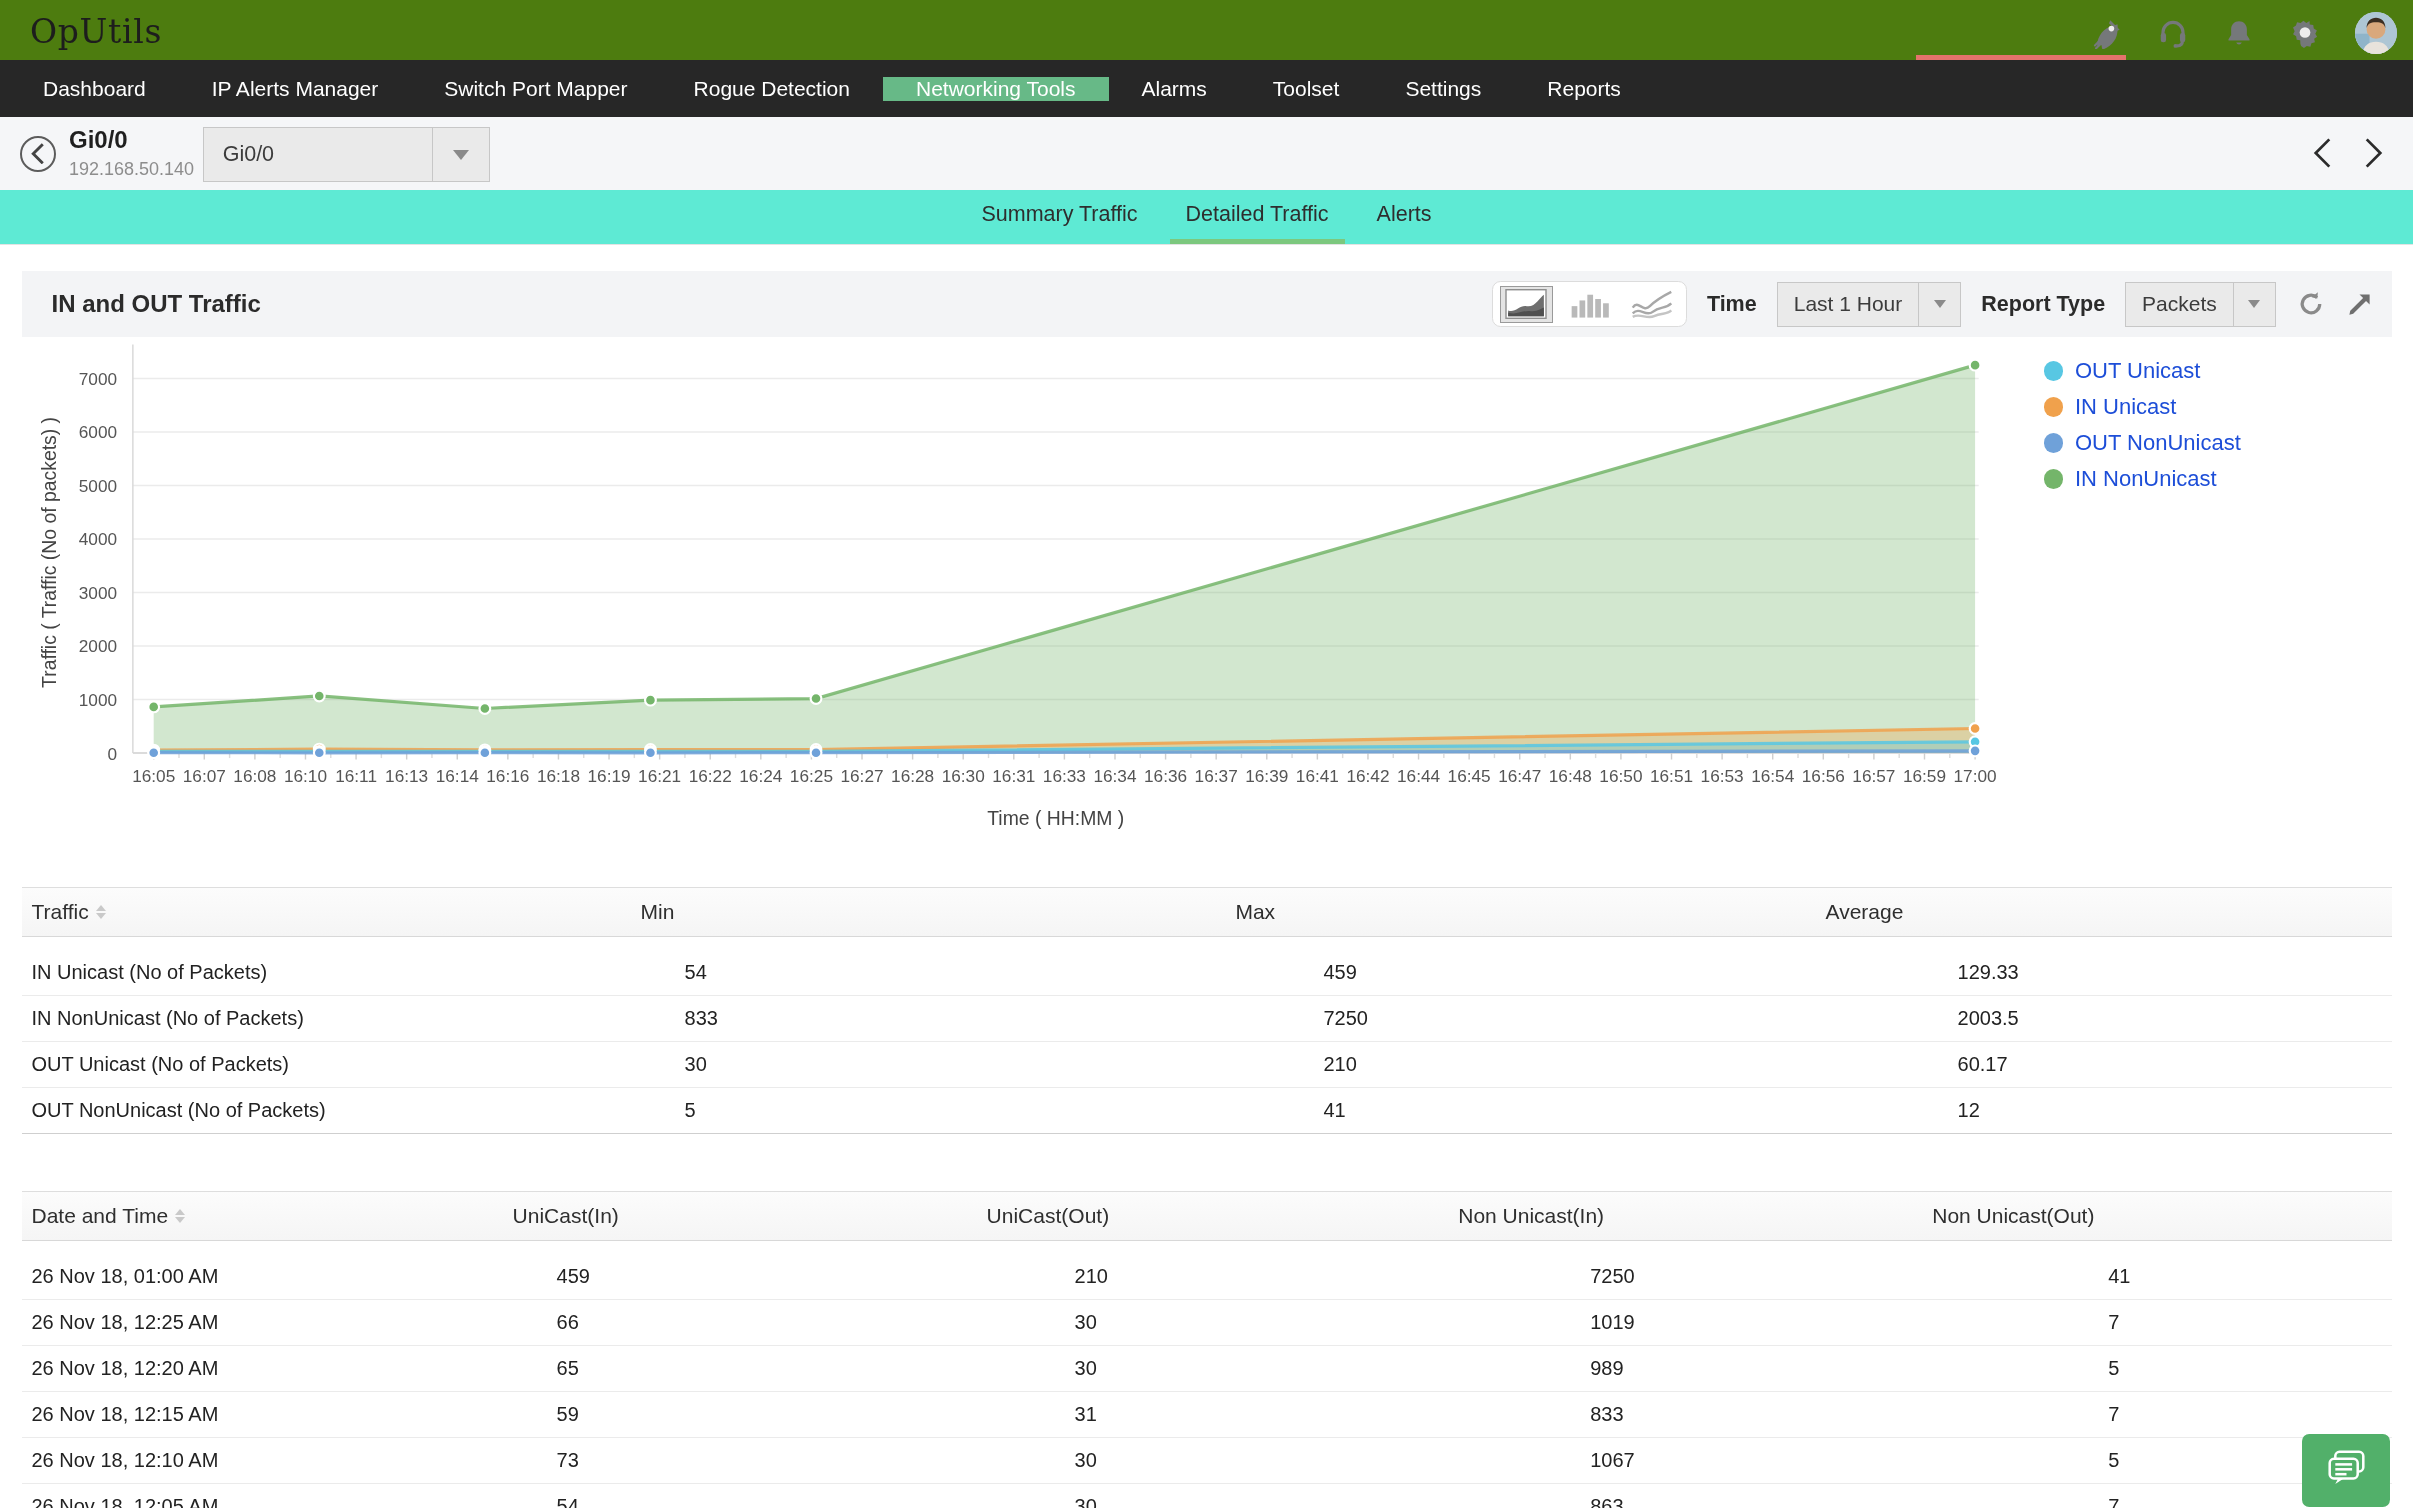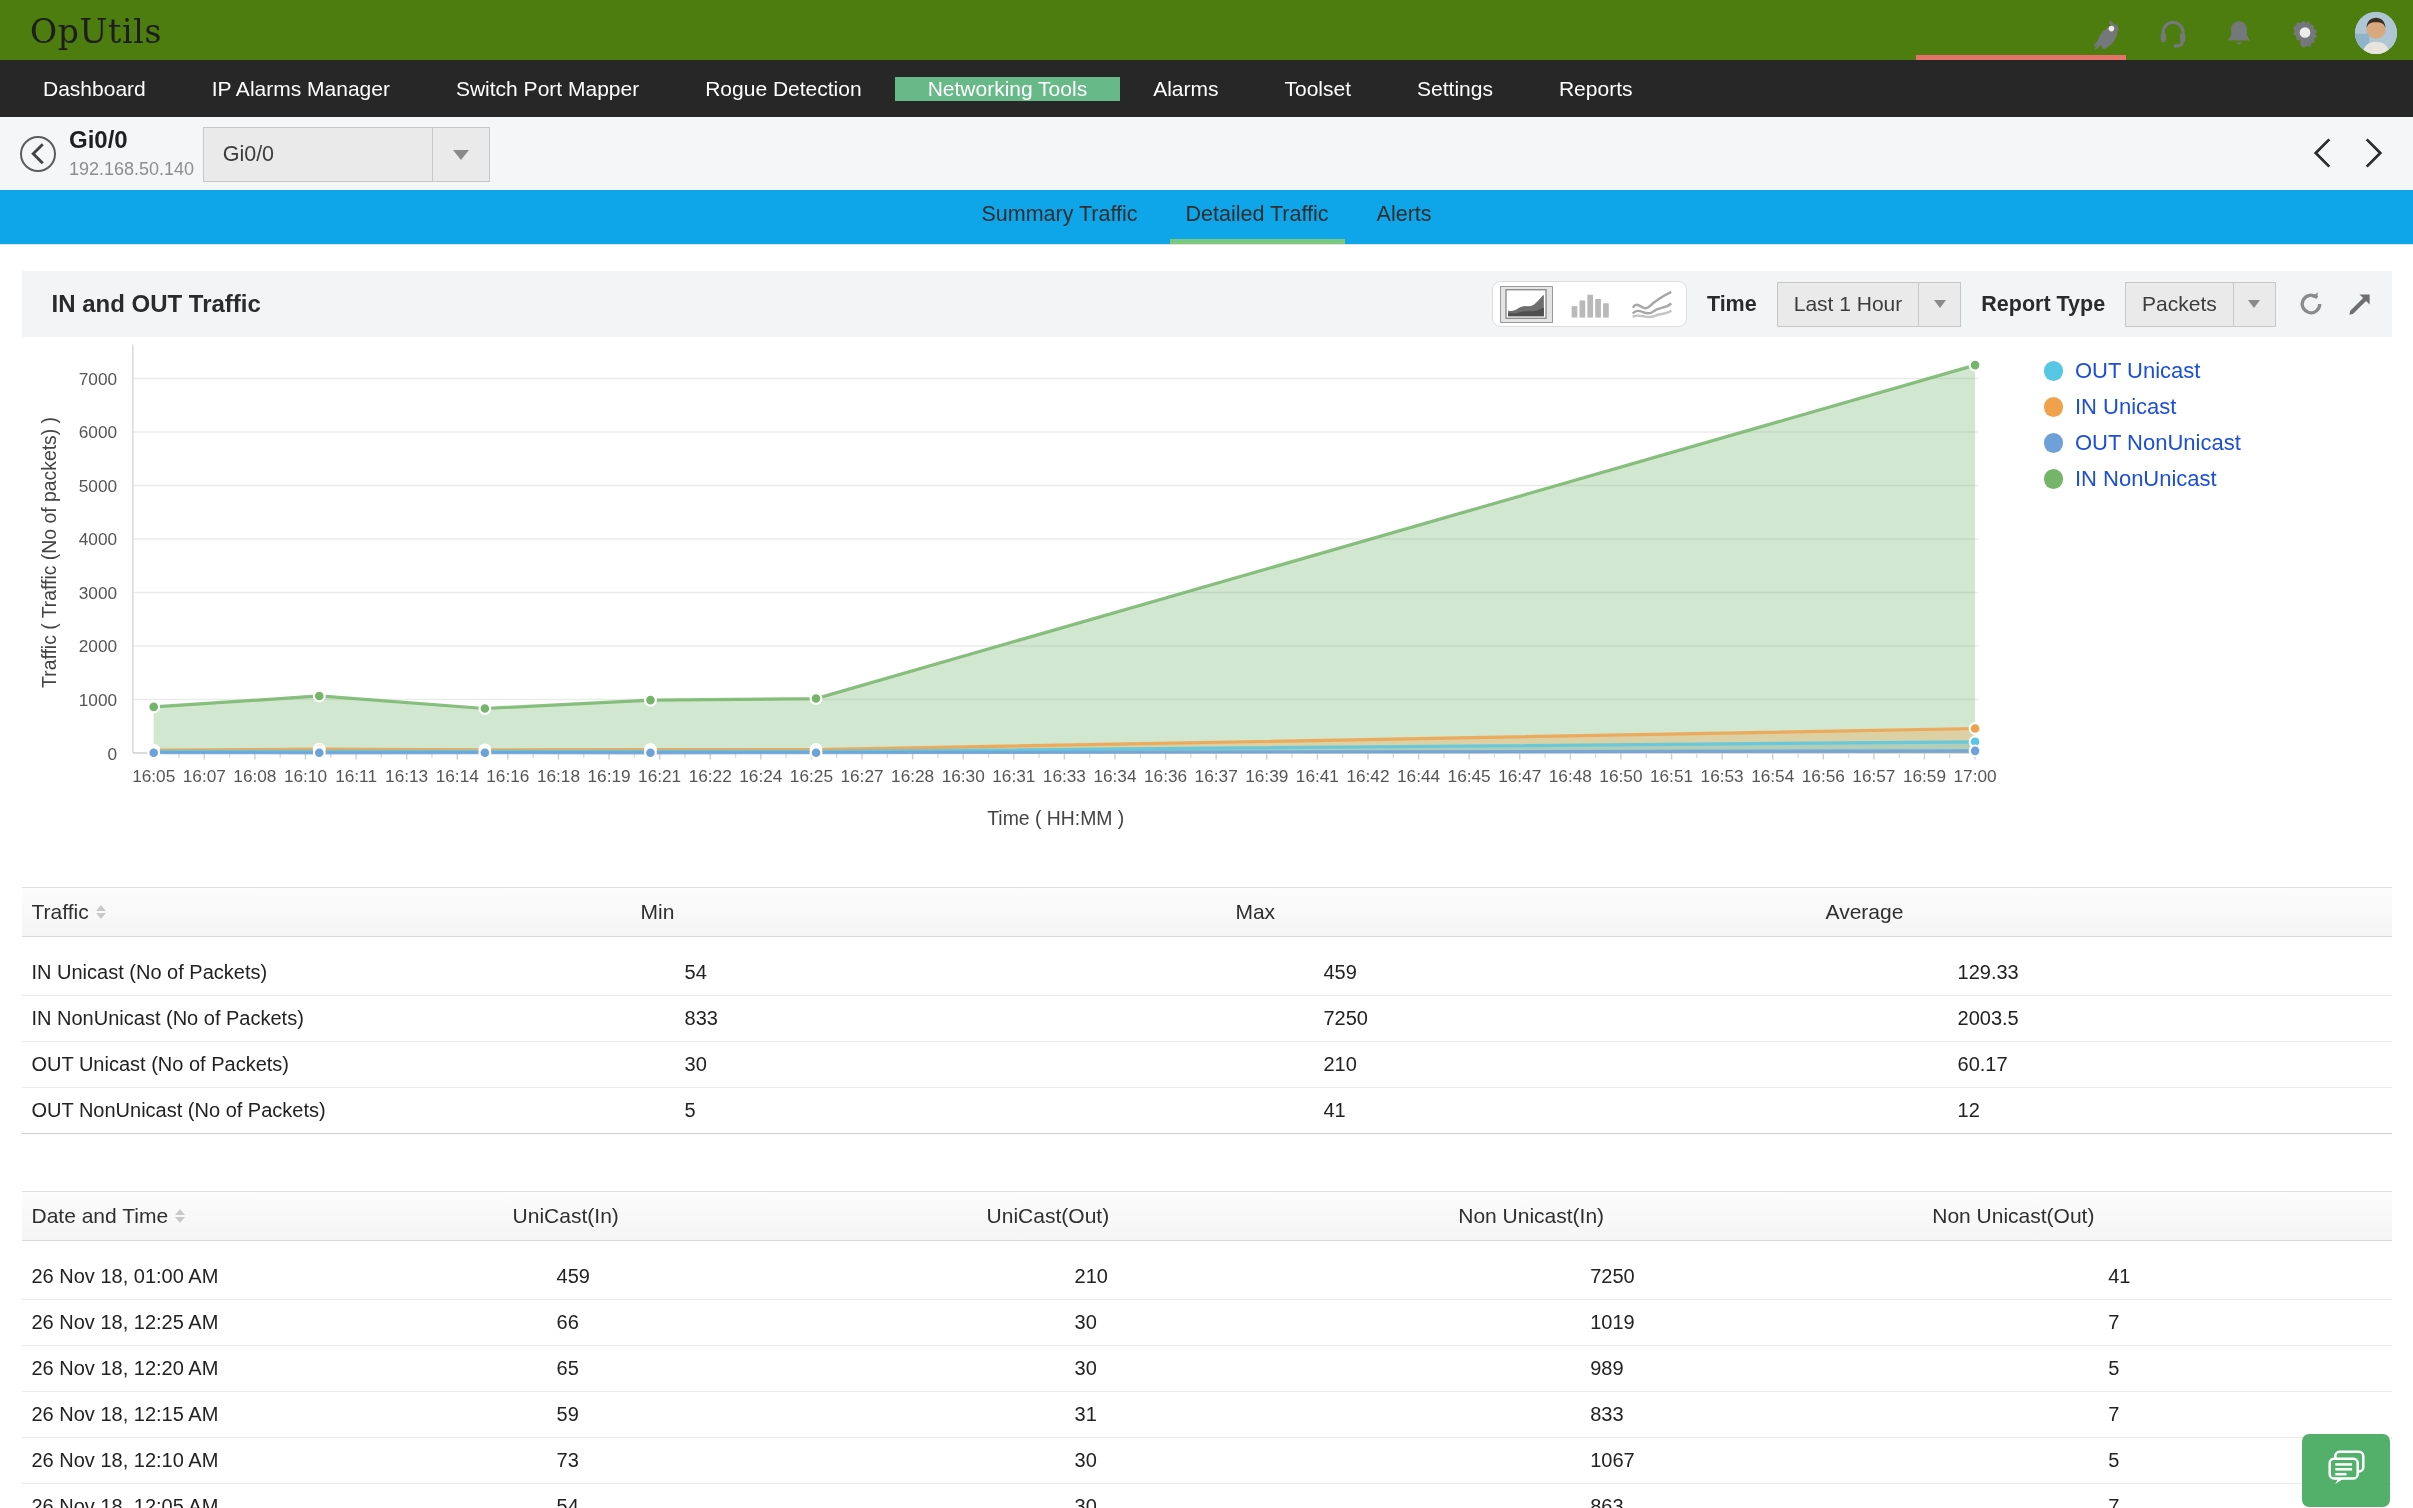--- a/index.html
+++ b/index.html
@@ -28,21 +28,21 @@
   .iface-ip { position:absolute; left:69px; top:42px; font-size:18px; color:#8d8d8d; }
   .iface-select { position:absolute; left:203px; top:10px; width:287px; height:55px; background:#eaeaea;
     border:0.7px solid #c7c7c7; display:flex; align-items:center; cursor:pointer; }
   .iface-select .val { flex:1; padding-left:18.7px; font-size:21.5px; color:#3c3c3c; }
   .sel-arrow-box { width:57px; height:100%; border-left:0.7px solid #c7c7c7; display:flex; align-items:center; justify-content:center; }
   .tri-down { width:0; height:0; border-left:8px solid transparent; border-right:8px solid transparent; border-top:10px solid #8a8a8a; }
   .pager { position:absolute; right:26px; top:18.7px; display:flex; gap:24.4px; }
   .pager svg { cursor:pointer; }
 
   
-  .subtab-row { height:55px; background:#0ea5e9; border-bottom:1.4px solid #e3e3e3;
+  .subtab-row { height:55px; background:#5eead4; border-bottom:1.4px solid #e3e3e3;
     display:flex; justify-content:center; align-items:stretch; gap:16px; }
   .subtab { font-size:21.5px; color:#2e2e2e; display:flex; align-items:center; padding:0 16px;
     border-bottom:5px solid transparent; cursor:pointer; }
   .subtab.active { border-bottom-color:#7cc87e;text-align:right; }
 
   
   .panel-head { position:relative; margin:26px 21.5px 0 21.5px; height:66px; background:#f3f4f6;
     display:flex; align-items:center; }
   .panel-title { font-size:24px; font-weight:bold; color:#2b2b2b; padding-left:30px; }
   .panel-tools { position:absolute; right:18.7px; top:0; height:100%; display:flex; align-items:center; gap:20px; }
@@ -130,21 +130,21 @@
         <circle cx="29" cy="24" r="13" fill="#d9a87c"></circle>
         <path d="M16 22c0-9 6-14 13-14s13 5 13 14c-2-6-5-8-13-8s-11 2-13 8z" fill="#3c2e22"></path>
         <path d="M10 58c2-12 9-17 19-17s17 5 19 17z" fill="#e8e3dc"></path>
       </svg>
     </div>
   </div>
 </div>
 
 <div class="main-nav" id="main-nav">
     <div class="nav-item">Dashboard</div>
-    <div class="nav-item">IP Alarms Manager</div>
+    <div class="nav-item">IP Alerts Manager</div>
     <div class="nav-item">Switch Port Mapper</div>
     <div class="nav-item">Rogue Detection</div>
     <div class="nav-item active">Networking Tools</div>
     <div class="nav-item">Alarms</div>
     <div class="nav-item">Toolset</div>
     <div class="nav-item">Settings</div>
     <div class="nav-item">Reports</div>
   </div>
 
 <div class="iface-bar">

